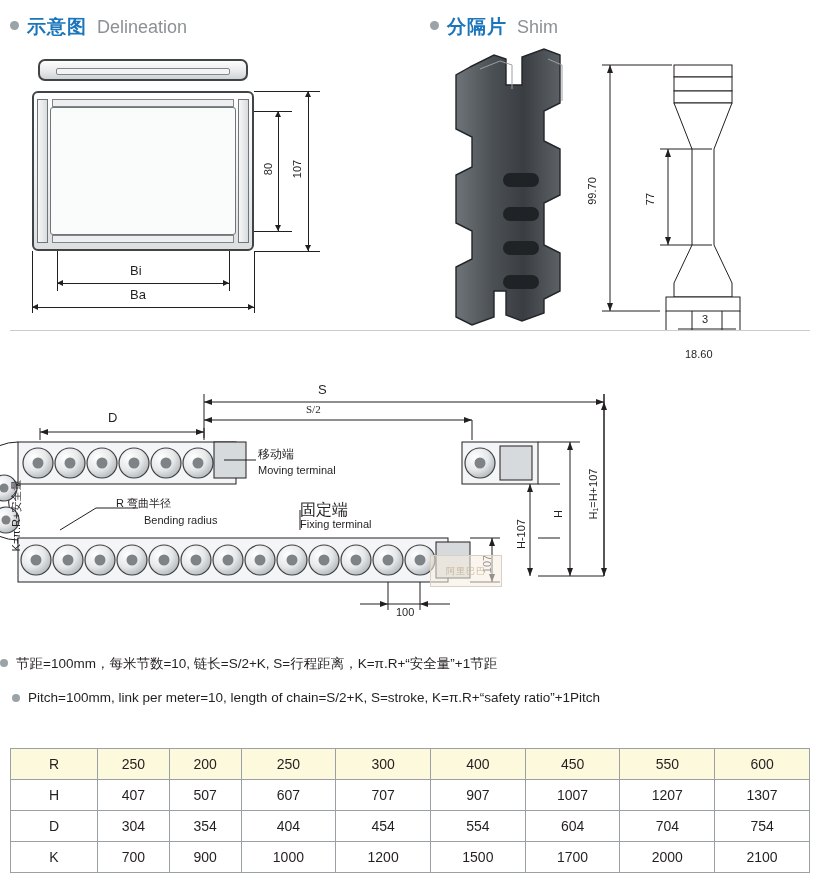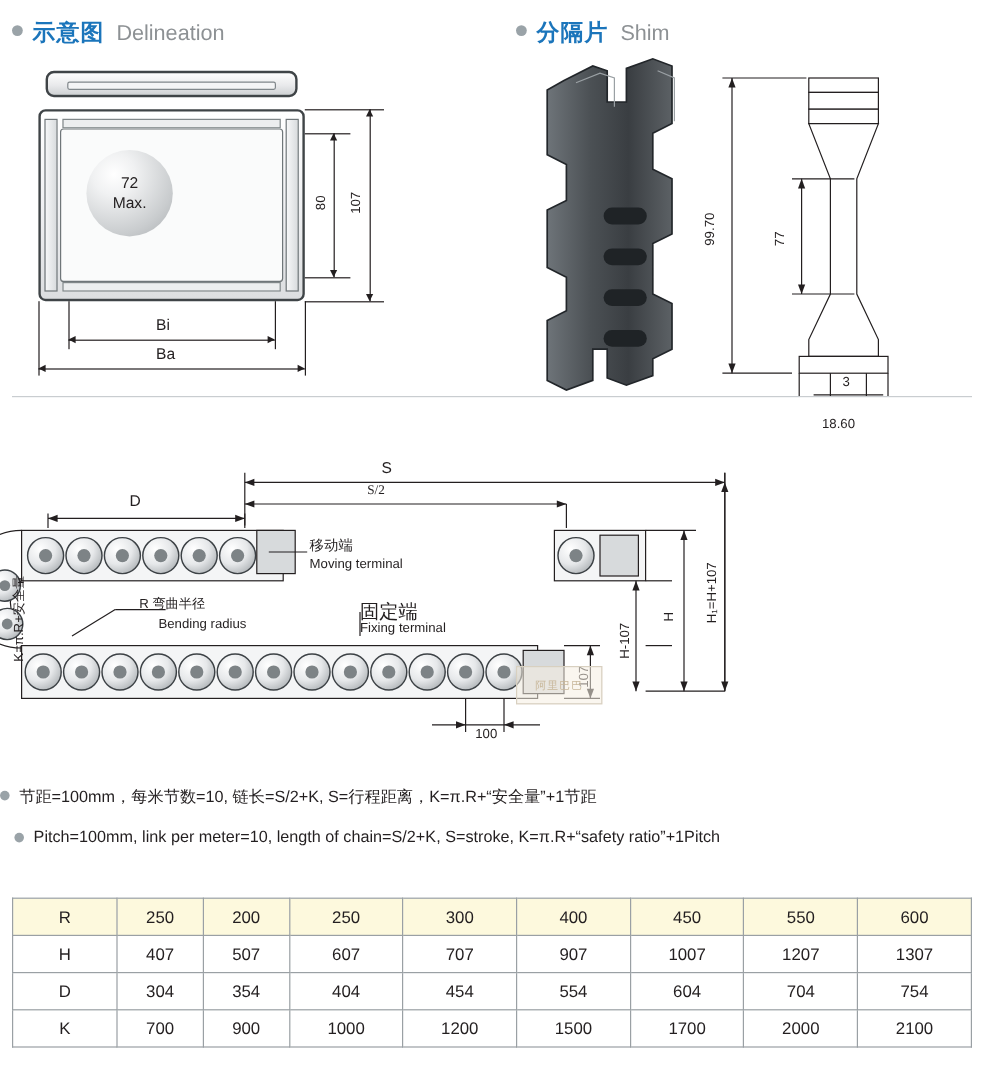--- a/index.html
+++ b/index.html
@@ -216,24 +216,20 @@
     <div class="chain-lid"></div>
 
     <div class="chain-body">
       <div class="side-l"></div>
       <div class="side-r"></div>
       <div class="inner"></div>
       <div class="rib" style="top:6px;"></div>
       <div class="rib" style="bottom:6px;"></div>
     </div>
 
-    <div class="ball">
-      <span>72</span>
-      <span>Max.</span>
-    </div>
 
     <div class="dimline h" style="left:244px; top:46px; width:66px;"></div>
     <div class="dimline h" style="left:244px; top:206px; width:66px;"></div>
 
     <div class="dimline h" style="left:244px; top:66px; width:38px;"></div>
     <div class="dimline h" style="left:244px; top:186px; width:38px;"></div>
     <div class="dimline v" style="left:268px; top:66px; height:120px;"></div>
     <div class="arrow-u" style="left:265px; top:66px;"></div>
     <div class="arrow-d" style="left:265px; top:180px;"></div>
     <div class="lbl vert" style="left:252px; top:118px;">80</div>
@@ -518,21 +514,21 @@
     <div class="lbl big" style="left:108px; top:30px;">D</div>
     <div class="lbl vert" style="left:-34px; top:128px; width:100px; text-align:center;">K=π.R+安全量</div>
 
     <div class="lbl" style="left:258px; top:66px; font-size:12px;">移动端</div>
     <div class="lbl" style="left:258px; top:84px;">Moving terminal</div>
 
     <div class="lbl" style="left:300px; top:120px; font-size:16px;">固定端</div>
     <div class="lbl" style="left:300px; top:138px;">Fixing terminal</div>
 
     <div class="lbl" style="left:116px; top:116px; font-size:11px;">R 弯曲半径</div>
-    <div class="lbl" style="left:104px; top:134px;padding-left:28px;">Bending radius</div>
+    <div class="lbl" style="left:116px; top:134px;padding-left:28px;">Bending radius</div>
 
     <div class="lbl" style="left:396px; top:226px;">100</div>
     <div class="lbl vert" style="left:478px; top:178px;">107</div>
     <div class="lbl vert" style="left:506px; top:148px;">H-107</div>
     <div class="lbl vert" style="left:554px; top:128px;">H</div>
     <div class="lbl vert" style="left:568px; top:108px;">H₁=H+107</div>
   </div>
 
   <div class="watermark">阿里巴巴</div>
 

